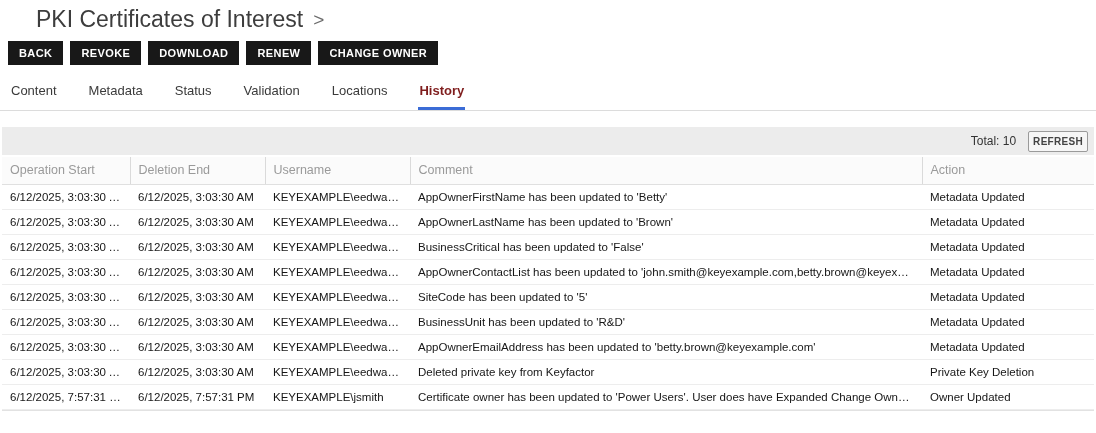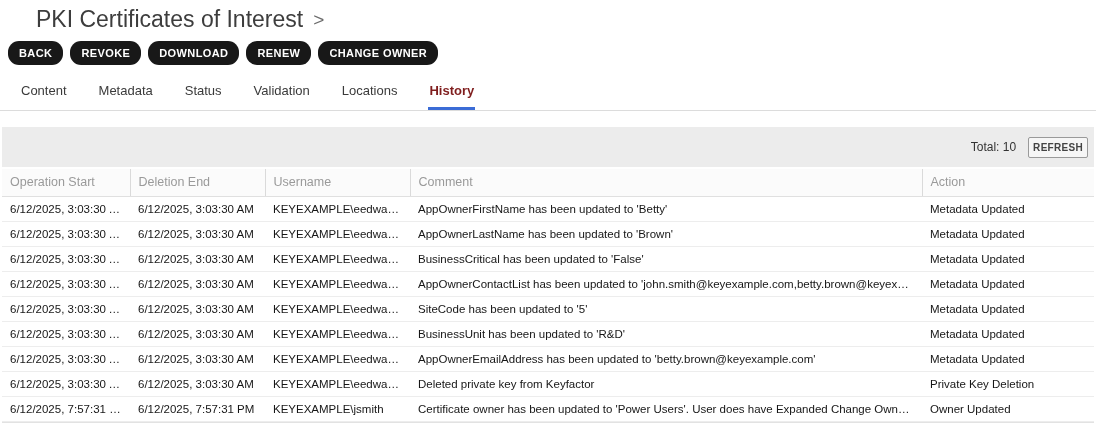--- a/index.html
+++ b/index.html
@@ -32,51 +32,51 @@
   
   .action-bar {
     display: flex;
     gap: 7px;
     padding: 7px 8px 0 8px;
   }
   .action-btn {
     background: #181818;
     color: #ffffff;
     border: none;
-    border-radius: 11px;
+    border-radius: 0;
     font-family: "Liberation Sans", sans-serif;
     font-size: 11px;
     font-weight: bold;
     letter-spacing: 0.4px;
     padding: 6px 11px;
     cursor: pointer;
   }
   
   .tabs {
     display: flex;
     gap: 30px;
-    padding: 14px 8px 0 20px;
+    padding: 14px 8px 0 10px;
     border-bottom: 1px solid #dcdcdc;
   }
   .tab {
     font-size: 13px;
     color: #3a3a3a;
     padding: 4px 1px 9px 1px;
     cursor: pointer;
     border-bottom: 3px solid transparent;
   }
   .tab.active {
     font-weight: bold;
     color: #7f1d1d;
     border-bottom-color: #3b6cd6;
   }
   
   .grid-toolbar {
     margin: 16px 2px 0 2px;
-    height: 40px;
+    height: 28px;
     background: #ececec;
     display: flex;
     align-items: center;
     justify-content: flex-end;
     gap: 12px;
     padding: 0 6px;
   }
   .total-label {
     font-size: 12px;
     color: #333;

